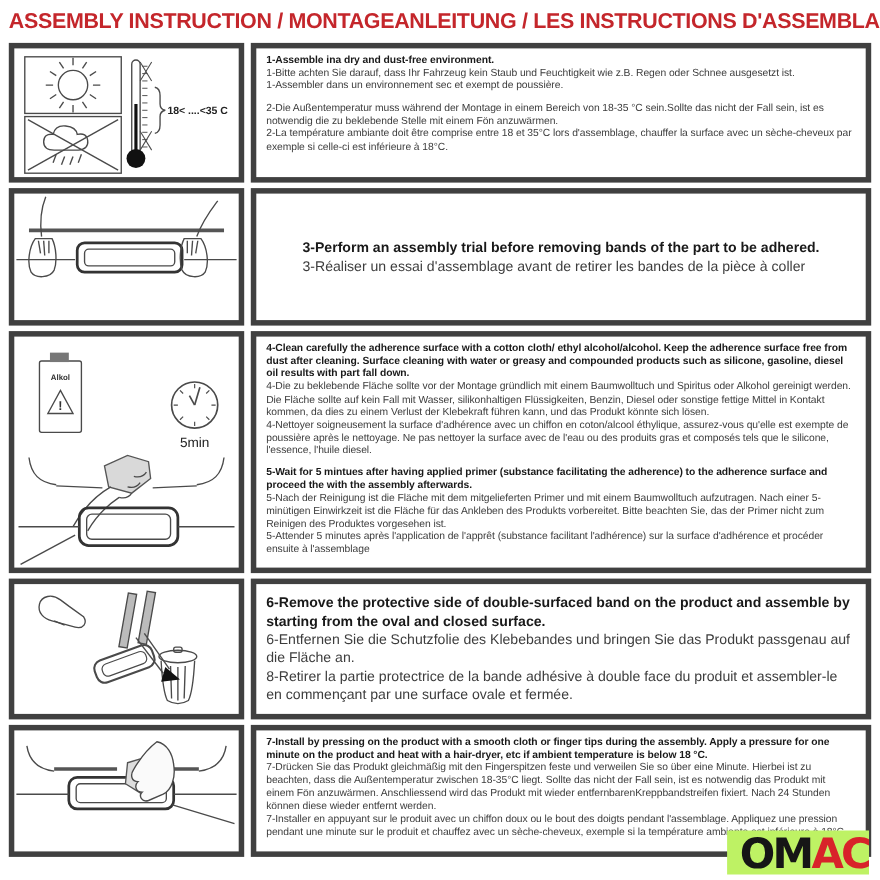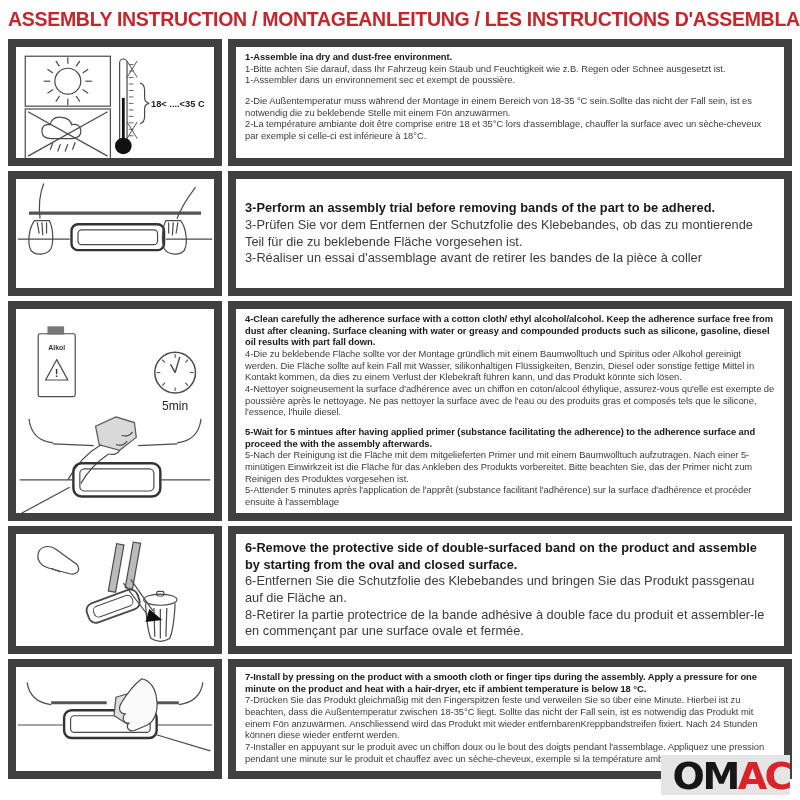--- a/index.html
+++ b/index.html
@@ -2,36 +2,36 @@
 <html><head>
 <meta charset="utf-8">
 <style>
   html,body{margin:0;padding:0;background:#fff;}
   body{width:800px;height:800px;position:relative;overflow:hidden;
        font-family:"Liberation Sans",sans-serif;color:#3c3c3c;}
   .page{position:relative;width:800px;height:800px;box-sizing:border-box;padding:6px 8px 0 8px;}
   .title{color:#c4262b;text-align:center;font-weight:bold;font-size:19.5px;
          letter-spacing:-0.3px;margin:2px 0 8px 0;white-space:nowrap;}
   .row{display:flex;gap:6px;margin-bottom:5px;}
-  .cell{border:8px solid #404040;background:#fff;box-sizing:border-box;}
+  .cell{border:5px solid #404040;background:#fff;box-sizing:border-box;}
   .left{flex:0 0 214px;width:214px;display:flex;justify-content:center;overflow:hidden;}
   .right{flex:1;padding:4px 9px;overflow:hidden;display:flex;flex-direction:column;}
   .r1 .cell{height:127px}
   .r2 .cell{height:125px}
   .r3 .cell{height:220px}
   .r4 .cell{height:128px}
   .r5 .cell{height:120px}
   .r2 .right,.r4 .right{justify-content:center;align-items:center;}
   .small{font-size:9.4px;line-height:1.24;letter-spacing:-0.05px;}
   .big{font-size:12.8px;line-height:1.3;}
   .b{font-weight:bold;color:#191919;}
   .gap{height:9px;flex:0 0 auto;}
   .r3 .gap{height:8px;}
   svg{display:block;}
-  .logo{position:absolute;right:10px;bottom:5px;background:#e5e5e5;padding:2px 0 0 12px;
+  .logo{position:absolute;right:10px;bottom:5px;background:#bef264;padding:2px 0 0 12px;
         font-weight:bold;font-size:38px;line-height:1;letter-spacing:-2.5px;
         font-family:"DejaVu Sans","Liberation Sans",sans-serif;}
   .logo .lb{color:#161616;}
   .logo .lr{color:#d8232a;}
 </style>
 </head>
 <body>
 
 <div class="page">
 
@@ -133,21 +133,20 @@
               <line x1="170" y1="44" x2="169" y2="58"></line>
               <line x1="165" y1="44" x2="165" y2="56"></line>
             <path d="M174,40 C180,24 188,14 194,6"></path>
           </g>
         </g>
       </svg>
     </div>
     <div class="cell right big">
       <div>
         <div class="b">3-Perform an assembly trial before removing bands of the part to be adhered.</div>
-        <div>3-Prüfen Sie vor dem Entfernen der Schutzfolie des Klebebandes, ob das zu montierende Teil für die zu beklebende Fläche vorgesehen ist.</div>
         <div>3-Réaliser un essai d'assemblage avant de retirer les bandes de la pièce à coller</div>
       </div>
     </div>
   </div>
 
   <div class="row r3">
     <div class="cell left">
       <svg viewBox="0 0 214 220" width="210" height="216">
         <g fill="none" stroke="#4a4a4a" stroke-width="1.3">
           <g>

